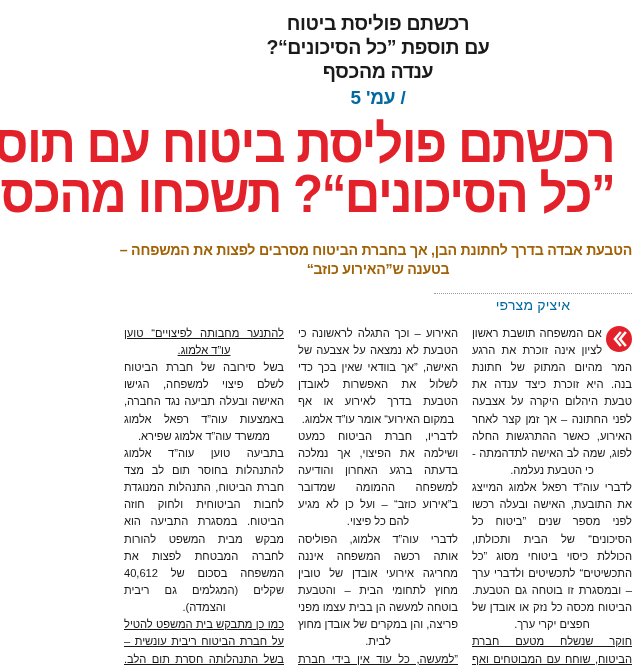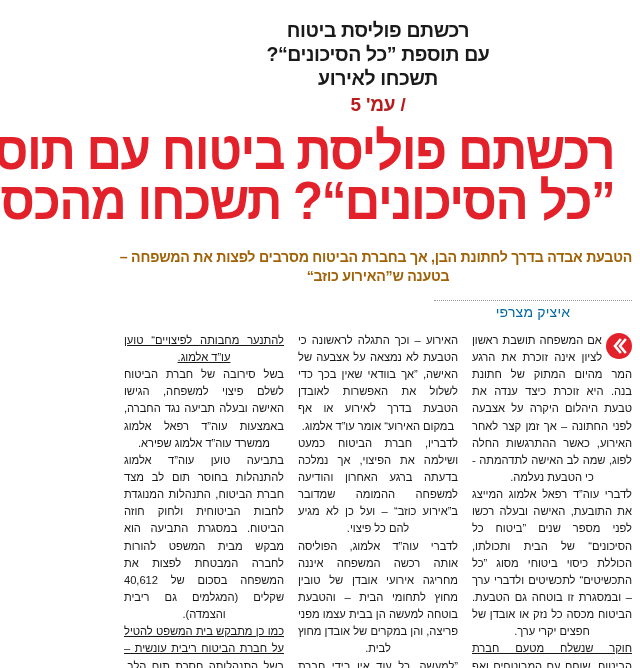--- a/index.html
+++ b/index.html
@@ -14,41 +14,41 @@
     color: #111111;
     overflow: hidden;
     direction: rtl;
   }
 
   .page {
     position: relative;
     width: 524px;
     height: 668px;
     box-sizing: border-box;
-    padding: 15px 8px;
+    padding: 8px 8px;
   }
 
   
   .teaser {
     text-align: center;
     padding-top: 4px;
   }
   .teaser-line {
     font-weight: bold;
     font-size: 19.5px;
     line-height: 1.23;
     letter-spacing: -0.4px;
     color: #1a1a1a;
     white-space: nowrap;
   }
   .teaser-page {
     margin-top: 3px;
     font-weight: bold;
     font-size: 19px;
-    color: #b91c1c;
+    color: #0369a1;
     letter-spacing: -0.2px;
   }
 
   
   .headline {
     margin-top: 10px;
     text-align: center;
     color: #e2212a;
     font-weight: bold;
     font-size: 53px;
@@ -137,21 +137,21 @@
   .para-last { text-align: justify; text-align-last: center; text-decoration: underline; }
 </style>
 </head>
 <body>
 
 <div class="page">
 
   <div class="teaser">
     <div class="teaser-line">רכשתם פוליסת ביטוח</div>
     <div class="teaser-line">עם תוספת ”כל הסיכונים“?</div>
-    <div class="teaser-line">תשכחו לאירוע</div>
+    <div class="teaser-line">ענדה מהכסף</div>
     <div class="teaser-page">/ עמ' 5</div>
   </div>
 
   <div class="headline">
     <span class="hl-line">רכשתם פוליסת ביטוח עם תוספת</span>
     <span class="hl-line">”כל הסיכונים“? תשכחו מהכסף</span>
   </div>
 
   <div class="deck">
     <span class="deck-line">הטבעת אבדה בדרך לחתונת הבן, אך בחברת הביטוח מסרבים לפצות את המשפחה –</span>

